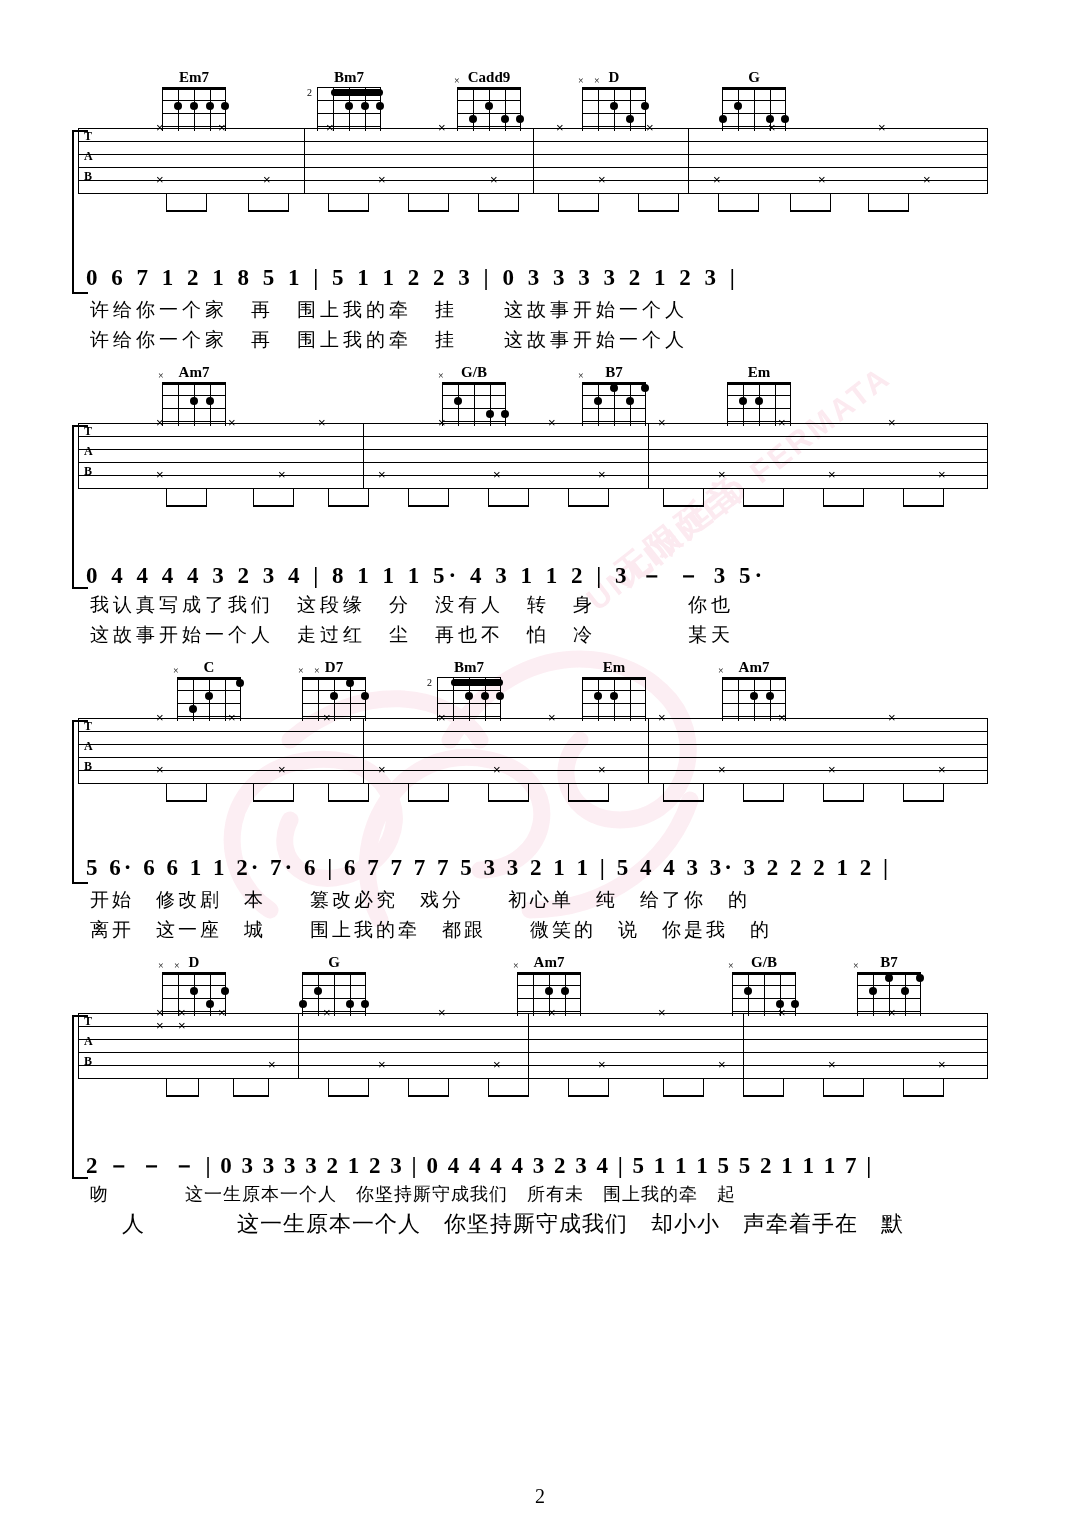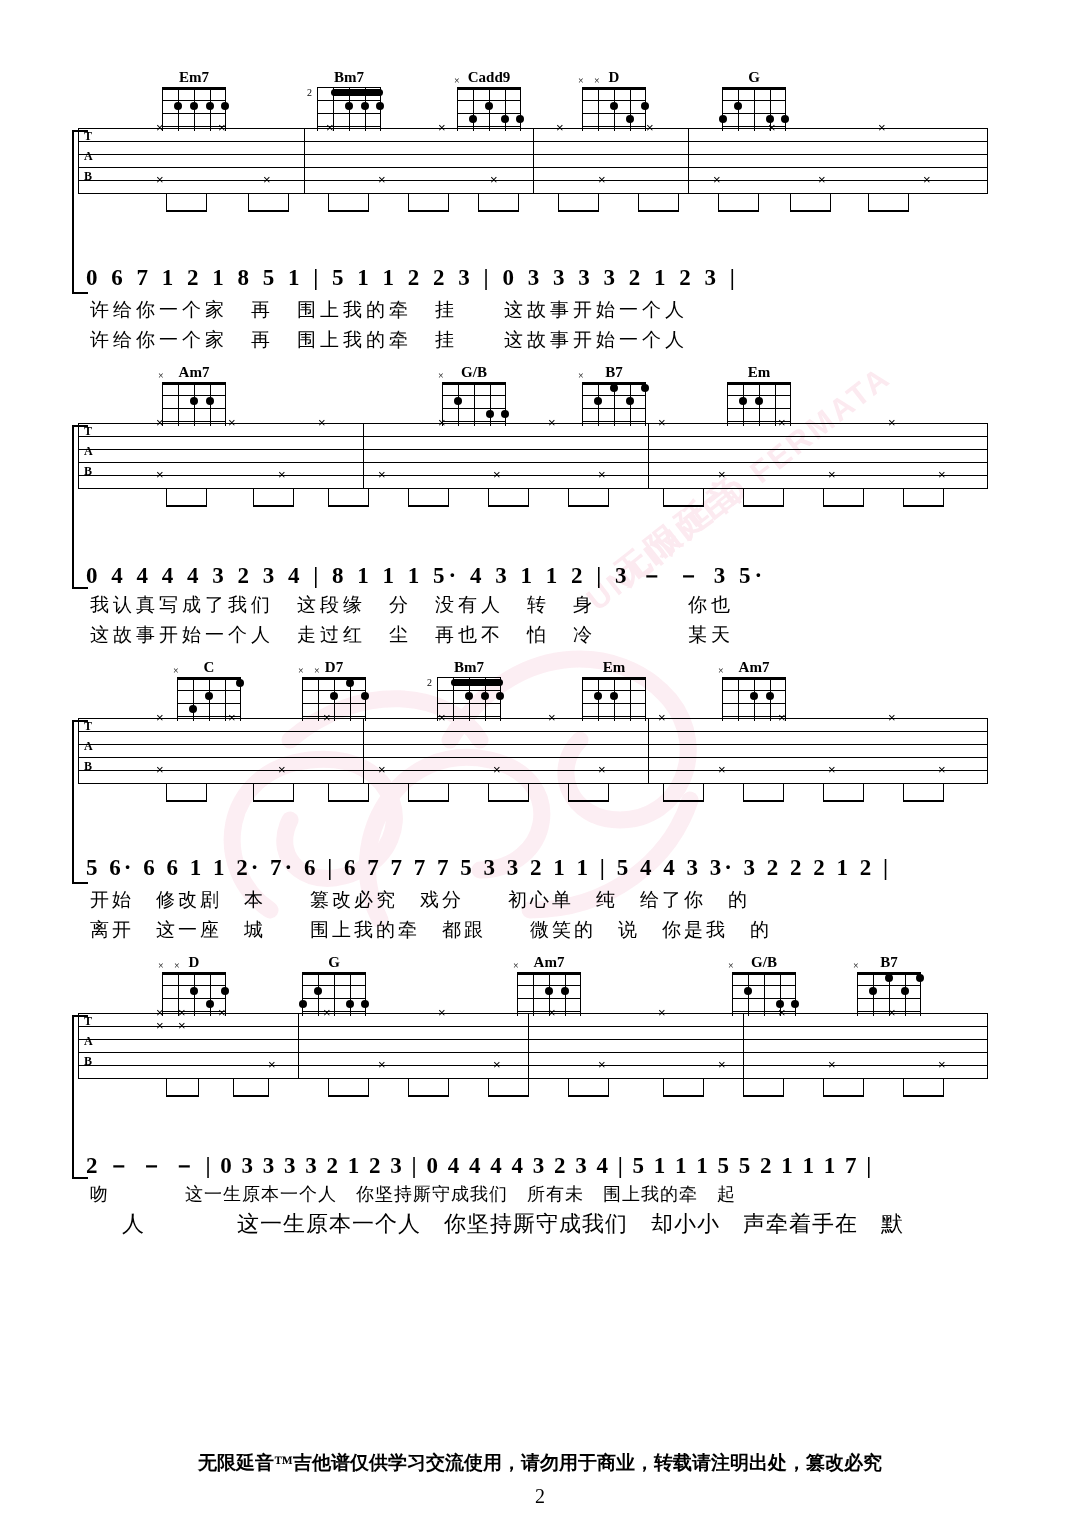--- a/index.html
+++ b/index.html
@@ -742,18 +742,15 @@
       <div class="beam" style="left:825px;top:82px;width:41px;"></div>
     </div>
 
     <div class="numrow" style="top:195px;">
       <div class="num" style="left:8px;top:0;letter-spacing:2px;">2 － － － | 0 3 3 3 3 2 1 2 3 | 0 4 4 4 4 3 2 3 4 | 5 1 1 1 5 5 2 1 1 1 7 |</div>
     </div>
     <div class="lyr" style="top:227px;left:90px;letter-spacing:1px;font-size:18px;">吻　　　　这一生原本一个人　你坚持厮守成我们　所有未　围上我的牵　起</div>
     <div class="lyr" style="top:254px;left:90px;letter-spacing:1px;font-size:22px;margin-left:32px;">人　　　　这一生原本一个人　你坚持厮守成我们　却小小　声牵着手在　默</div>
   </div>
 
-  <div class="footer">
-    <span>无限延音™吉他谱仅供学习交流使用，请勿用于商业，转载请注明出处，篡改必究</span>
-  </div>
   <div class="pageno">2</div>
 
 </div>
 
 </body></html>

